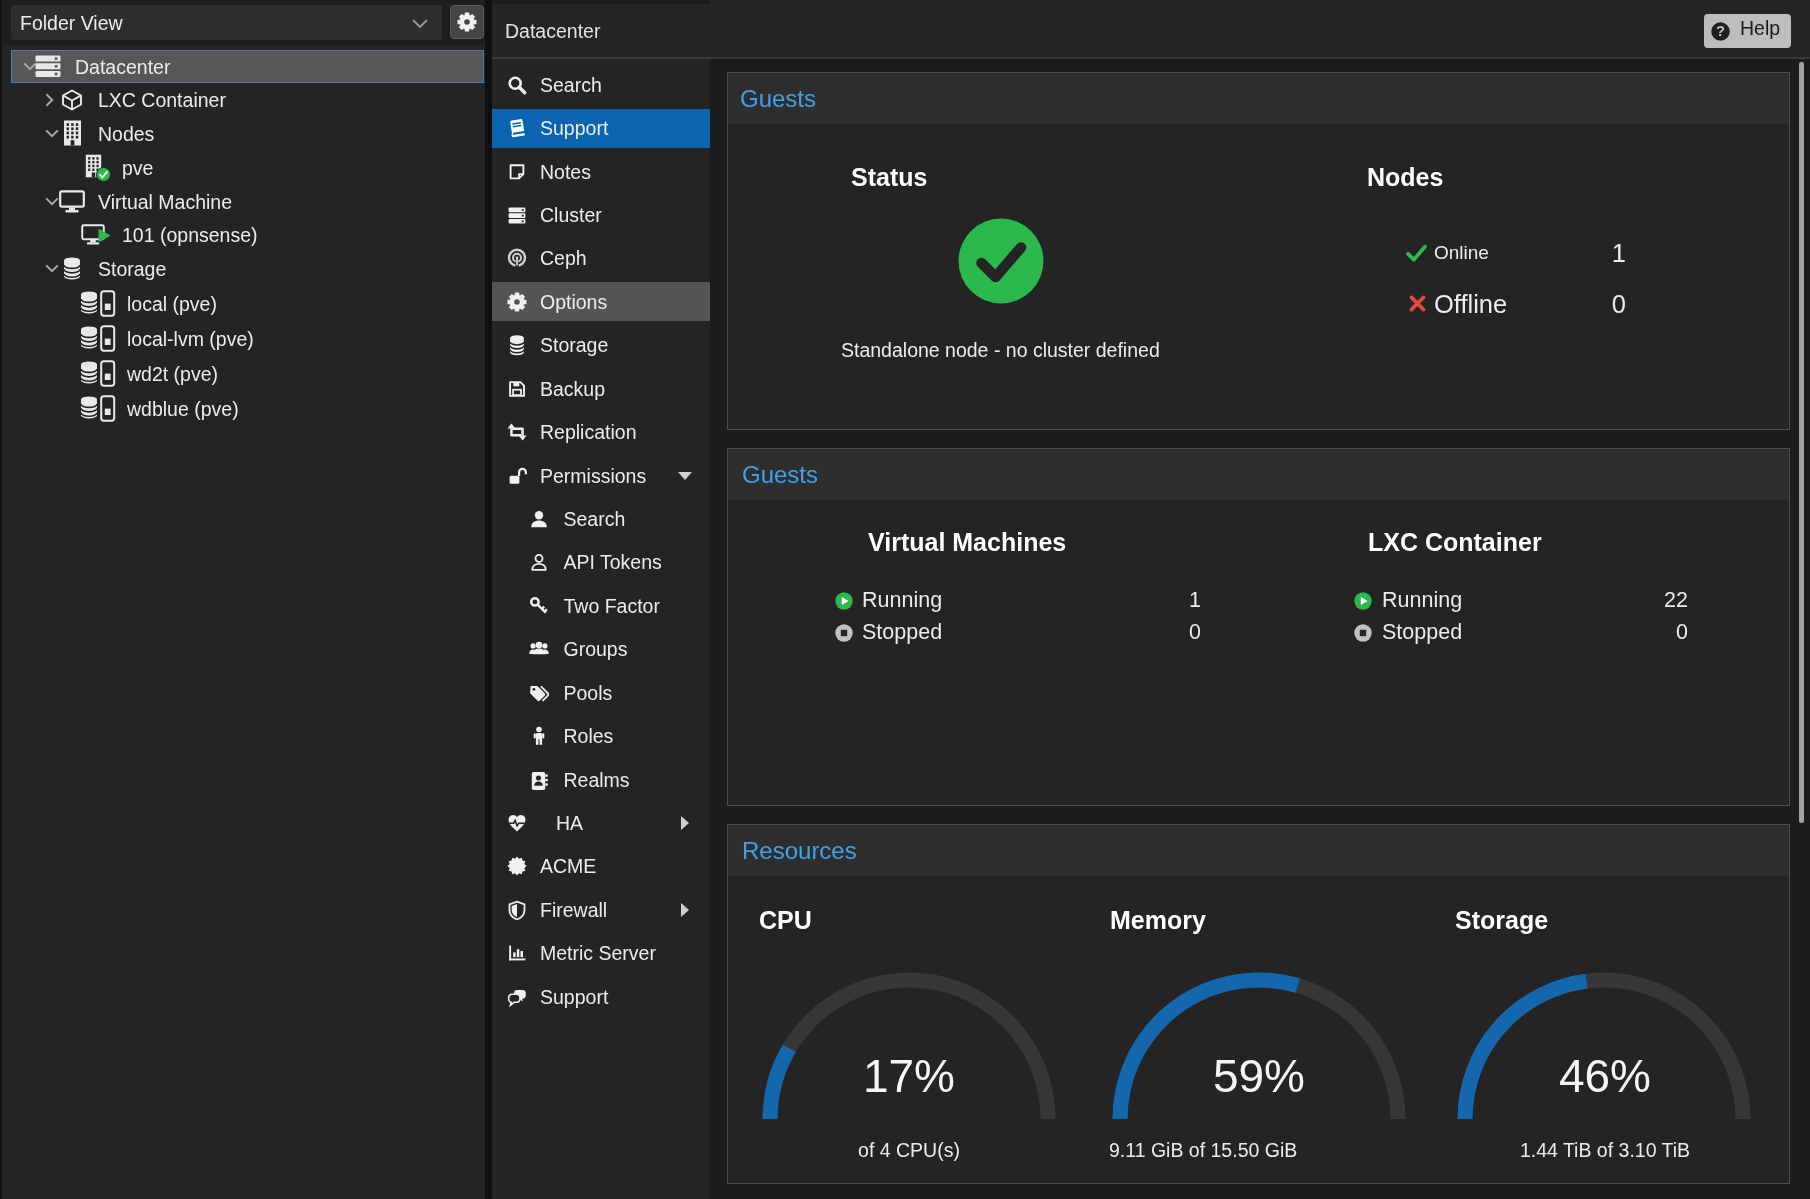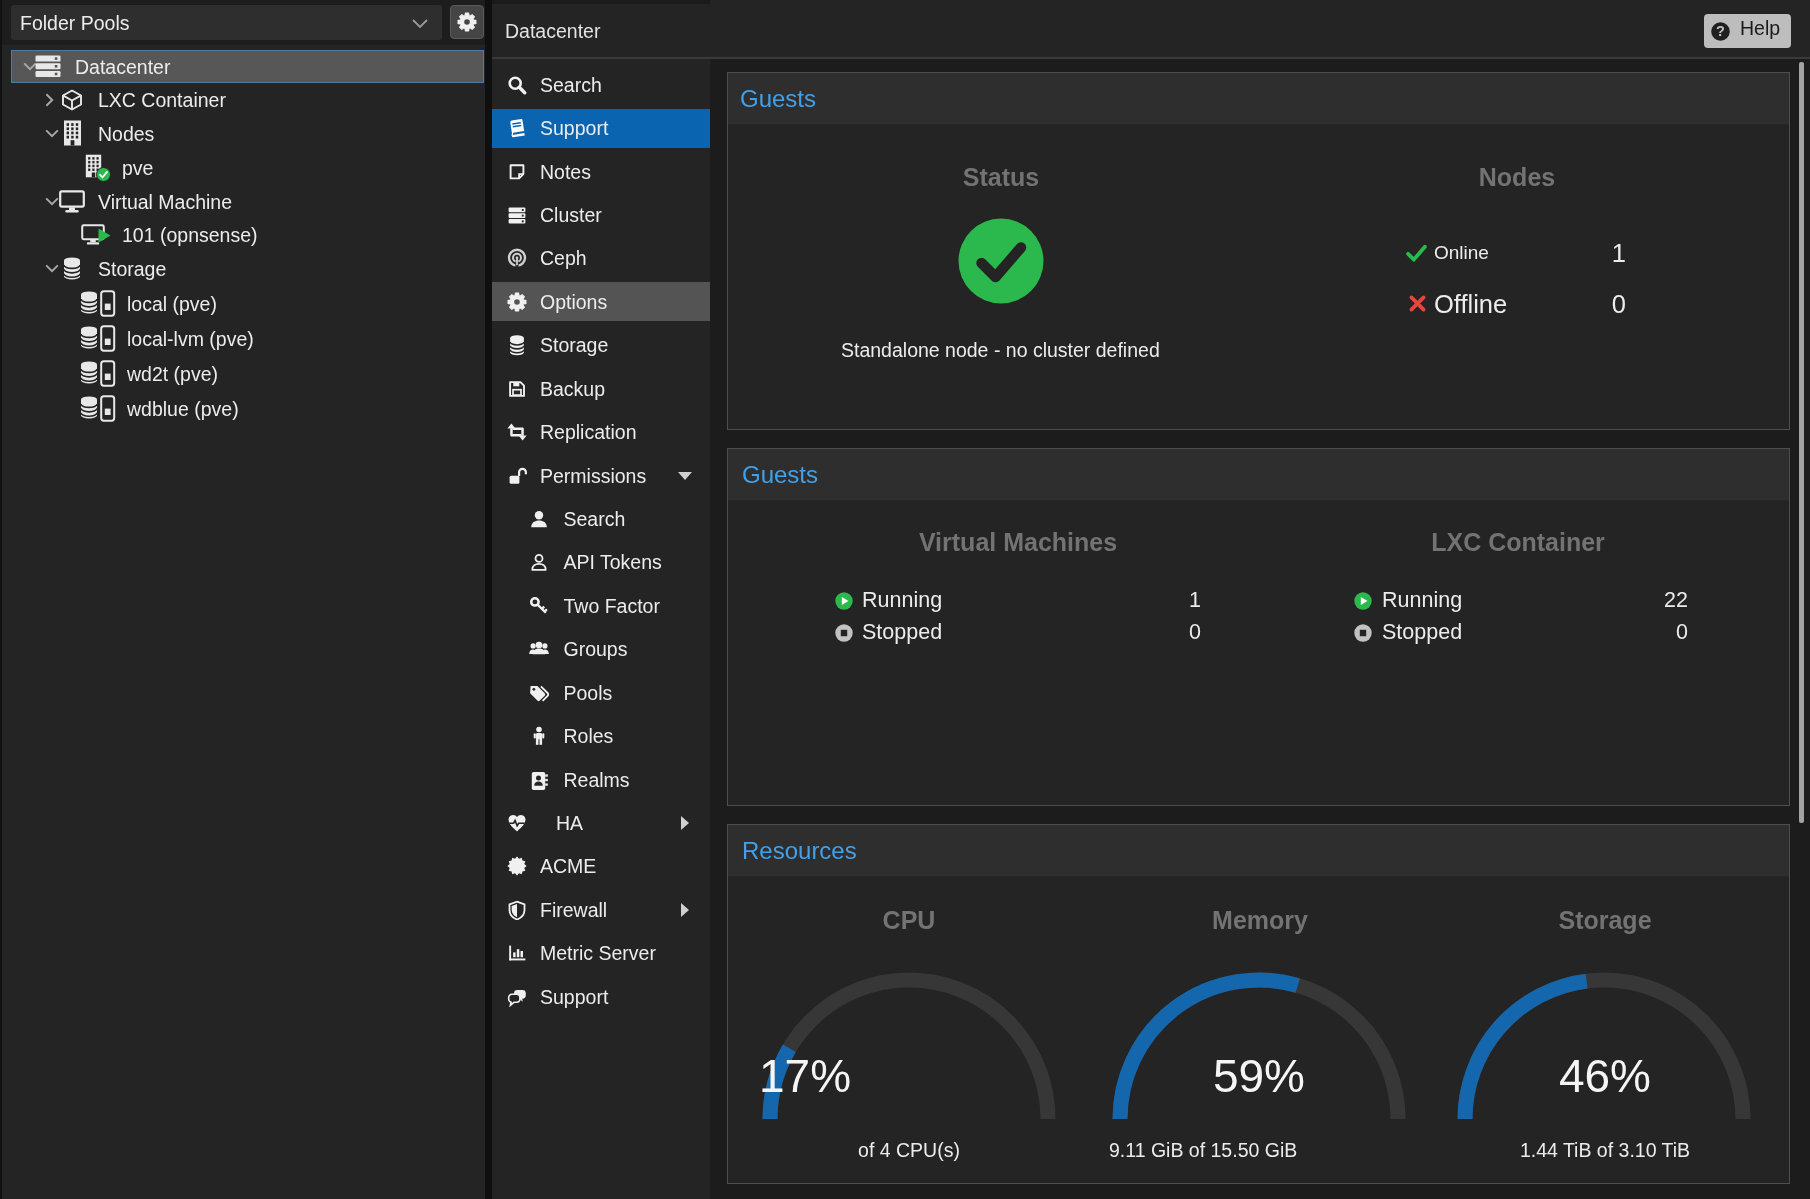--- a/index.html
+++ b/index.html
@@ -1,28 +1,28 @@
 <!DOCTYPE html>
 <html><head><meta charset="utf-8"><title>pve</title><style>
 *{margin:0;padding:0;box-sizing:border-box}
 html,body{width:1810px;height:1199px;background:#1c1c1c;font-family:"Liberation Sans",sans-serif;overflow:hidden}
 .a{position:absolute}
 body{position:relative}
 .t{color:#ececec;font-size:19.5px;line-height:24px;white-space:nowrap}
-.b25{font-weight:bold;font-size:25px;line-height:29px;color:#737373;text-align:center;white-space:nowrap}
+.b25{font-weight:bold;font-size:25px;line-height:29px;color:#ffffff;white-space:nowrap}
 .hd{color:#41a0ea;font-size:24px;line-height:52px;white-space:nowrap}
 .panel{background:#242424;border:1px solid #4e4e4e}
 .phead{background:#2e2e2e;border-bottom:1px solid #272727;height:52px}
 </style></head><body>
 
 <div class="a" style="left:0;top:0;width:2px;height:1199px;background:#111"></div>
 <div class="a" style="left:2px;top:0;width:483px;height:45px;background:#1d1d1d"></div>
 <div class="a" style="left:2px;top:45px;width:483px;height:1154px;background:#242424"></div>
 <div class="a" style="left:11px;top:5px;width:431px;height:35px;background:#2e2e2e;border-radius:3px"></div>
-<div class="a t" style="left:20px;top:11px">Folder Pools</div>
+<div class="a t" style="left:20px;top:11px">Folder View</div>
 <svg class="a" style="left:412px;top:19px" width="16" height="9" viewBox="0 0 16 9">
     <path d="M1 1 L8 8 L15 1" stroke="#9a9a9a" stroke-width="1.8" fill="none"></path>
   </svg>
 <div class="a" style="left:450px;top:5px;width:34px;height:34px;background:#454545;border:1px solid #5a5a5a;border-radius:4px"></div>
 <svg class="a" style="left:457px;top:12px" width="20" height="20" viewBox="0 0 20 20">
     <path d="M7.4,3.3 L8.0,0.5 L12.0,0.5 L12.6,3.3 L12.9,3.4 L15.3,1.9 L18.1,4.7 L16.6,7.1 L16.7,7.4 L19.5,8.0 L19.5,12.0 L16.7,12.6 L16.6,12.9 L18.1,15.3 L15.3,18.1 L12.9,16.6 L12.6,16.7 L12.0,19.5 L8.0,19.5 L7.4,16.7 L7.1,16.6 L4.7,18.1 L1.9,15.3 L3.4,12.9 L3.3,12.6 L0.5,12.0 L0.5,8.0 L3.3,7.4 L3.4,7.1 L1.9,4.7 L4.7,1.9 L7.1,3.4 Z M12.8,10.0 A2.8,2.8 0 1 0 7.2,10.0 A2.8,2.8 0 1 0 12.8,10.0 Z" fill="#f0f0f0" fill-rule="evenodd"></path>
   </svg>
 <div class="a" style="left:11px;top:50px;width:473px;height:33px;background:#575757;border:1px solid #4a7da8"></div>
 <svg class="a" style="left:23px;top:62px" width="14" height="9" viewBox="0 0 14 9">
     <path d="M1.2 1.4 L7 7.2 L12.8 1.4" stroke="#a8a8a8" stroke-width="2" fill="none"></path>
@@ -436,17 +436,17 @@
     <path d="M36 160 A139 139 0 0 1 55.36 89.25" stroke="#1467ac" stroke-width="15" fill="none"></path>
   </svg>
 <svg class="a" style="left:1084px;top:959px" width="350" height="166" viewBox="0 0 350 166">
     <path d="M36 160 A139 139 0 0 1 314 160" stroke="#373737" stroke-width="15" fill="none"></path>
     <path d="M36 160 A139 139 0 0 1 213.78 26.52" stroke="#1467ac" stroke-width="15" fill="none"></path>
   </svg>
 <svg class="a" style="left:1429px;top:959px" width="350" height="166" viewBox="0 0 350 166">
     <path d="M36 160 A139 139 0 0 1 314 160" stroke="#373737" stroke-width="15" fill="none"></path>
     <path d="M36 160 A139 139 0 0 1 157.58 22.1" stroke="#1467ac" stroke-width="15" fill="none"></path>
   </svg>
-<div class="a t" style="left:759px;top:1050px;width:300px;font-size:46px;line-height:52px;color:#f5f5f5">17%</div>
+<div class="a t" style="left:759px;top:1050px;width:300px;text-align:center;font-size:46px;line-height:52px;color:#f5f5f5">17%</div>
 <div class="a t" style="left:1109px;top:1050px;width:300px;text-align:center;font-size:46px;line-height:52px;color:#f5f5f5">59%</div>
 <div class="a t" style="left:1455px;top:1050px;width:300px;text-align:center;font-size:46px;line-height:52px;color:#f5f5f5">46%</div>
 <div class="a t" style="left:759px;top:1138px;width:300px;text-align:center">of 4 CPU(s)</div>
 <div class="a t" style="left:1109px;top:1138px;width:300px;">9.11 GiB of 15.50 GiB</div>
 <div class="a t" style="left:1455px;top:1138px;width:300px;text-align:center">1.44 TiB of 3.10 TiB</div>
 </body></html>

